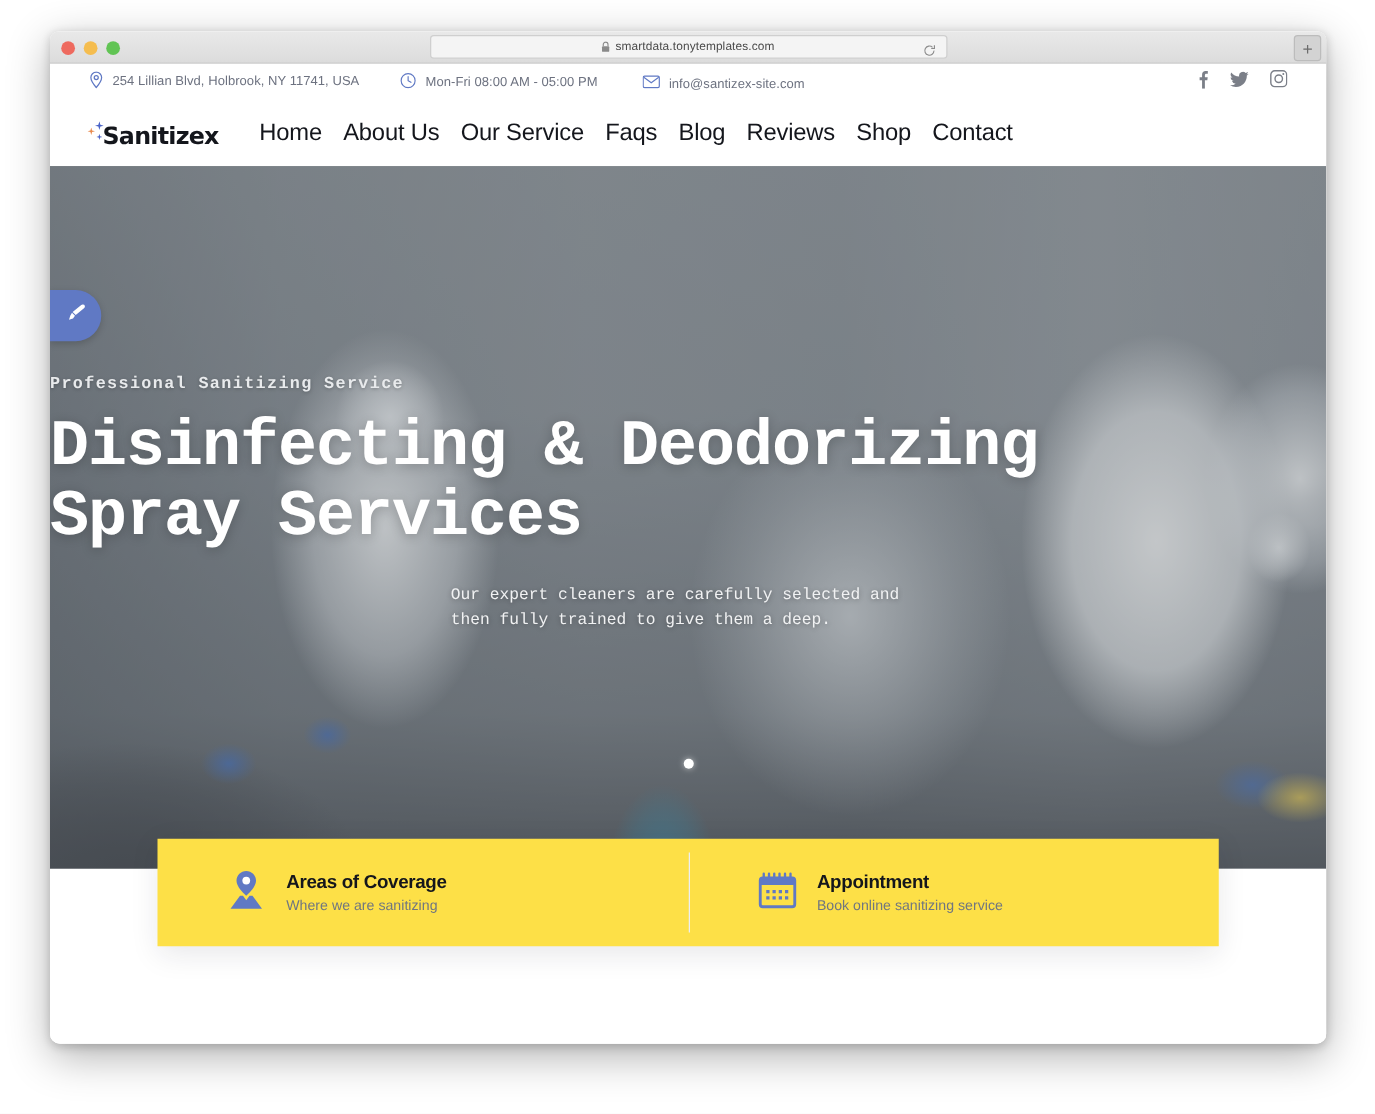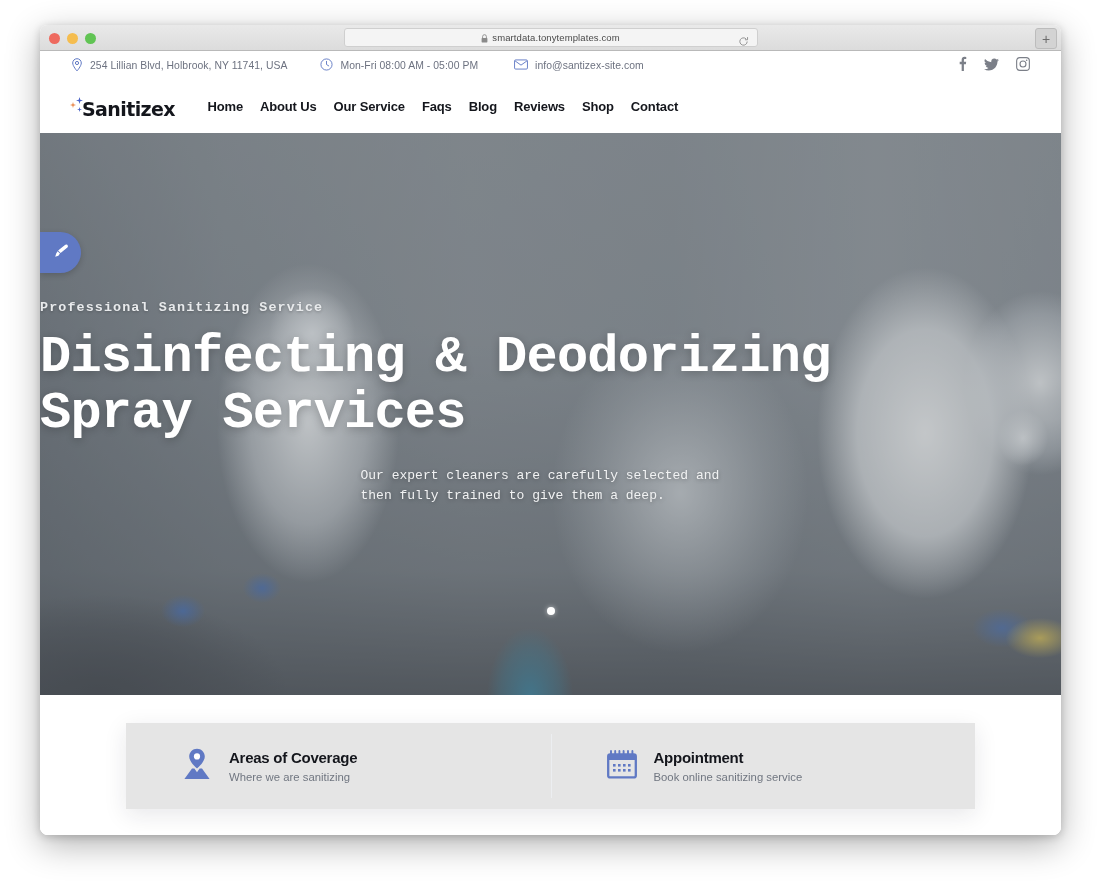--- a/index.html
+++ b/index.html
@@ -108,21 +108,21 @@
 
   
   .topbar {
     position: relative;
     height: 29px;
     background: #ffffff;
     display: flex;
     align-items: center;
     padding: 0 31px 0 31px;
   }
-  .topbar-items { display: flex; align-items: center; }
+  .topbar-items { display: flex; align-items: flex-end; }
   .topbar-item {
     display: flex;
     align-items: center;
     gap: 7px;
     color: #6d7280;
     font-size: 10.4px;
     letter-spacing: 0.05px;
     white-space: nowrap;
   }
   .ti-gap-1 { margin-right: 33px; }
@@ -174,22 +174,22 @@
     letter-spacing: -0.6px;
     line-height: 1;
   }
 
   .nav-links {
     display: flex;
     align-items: center;
     gap: 0;
   }
   .nav-link {
-    font-size: 13px;
-    font-weight: bold;
+    font-size: 19px;
+    font-weight: normal;
     color: #14161c;
     letter-spacing: -0.15px;
     padding: 0 8.5px;
     white-space: nowrap;
     position: relative;
   }
   .nav-link.active { color: #14161c; }
   .nav-underline {
     position: absolute;
     bottom: -19px;
@@ -344,24 +344,24 @@
     align-items: center;
     justify-content: center;
     z-index: 6;
     box-shadow: 0 2px 6px rgba(0,0,0,0.18);
   }
 
   
   .cards-wrap {
     position: absolute;
     left: 86px;
-    top: 672px;
+    top: 620px;
     width: 849px;
     height: 86px;
-    background: #e5e5e5;
+    background: #fde047;
     z-index: 7;
     box-shadow: 0 6px 22px rgba(25,30,45,0.10);
     display: flex;
   }
   .card {
     flex: 1;
     display: flex;
     align-items: center;
     gap: 16px;
     padding-left: 55px;

